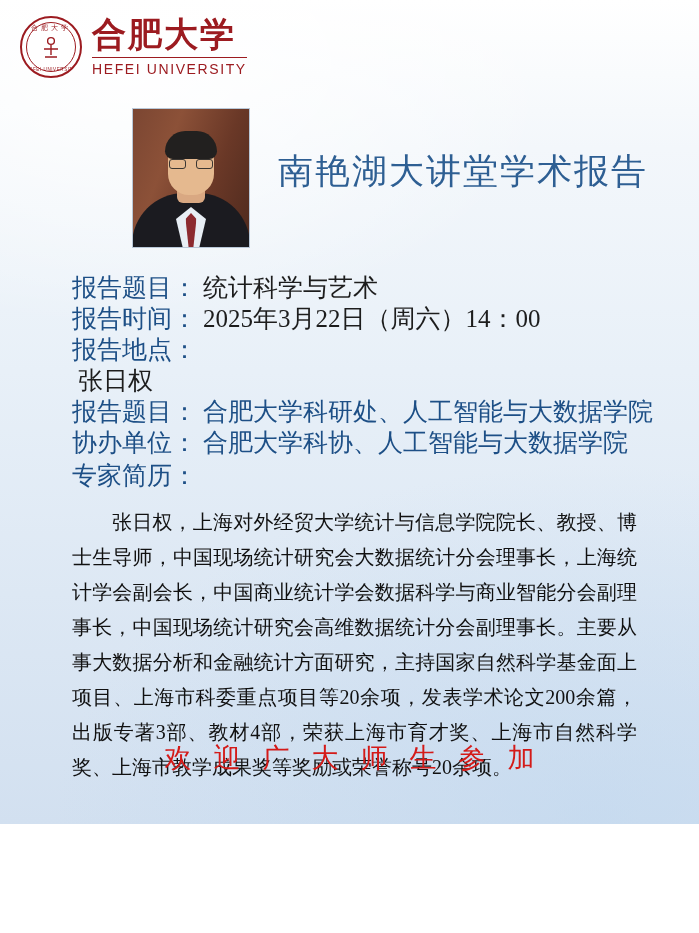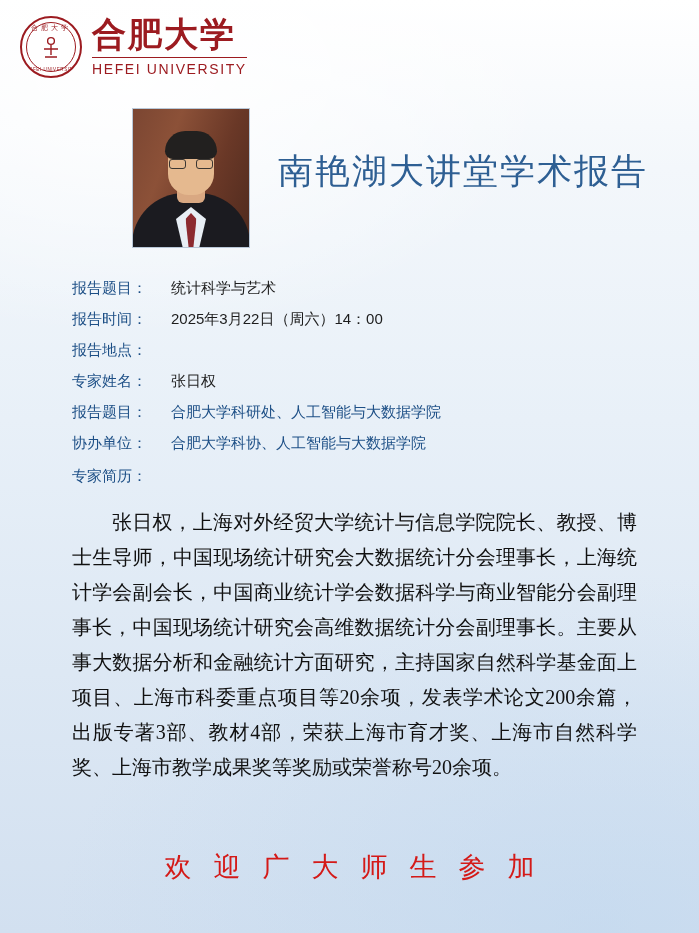--- a/index.html
+++ b/index.html
@@ -9,21 +9,21 @@
   body {
     width: 699px;
     height: 933px;
     overflow: hidden;
     font-family: "Liberation Serif", serif;
     background: #ffffff;
   }
   .poster {
     position: relative;
     width: 699px;
-    height: 933px;
+    height: 824px;
     box-sizing: border-box;
     background:
       linear-gradient(180deg, #ffffff 0%, #f3f7fb 18%, #e8f0f8 45%, #dde8f4 72%, #d2e0f0 100%);
     overflow: hidden;
   }
   
   .sheen {
     position: absolute;
     inset: 0;
     background:
@@ -213,34 +213,34 @@
     white-space: nowrap;
   }
 
   
   .info {
     position: absolute;
     left: 72px;
     right: 52px;
     top: 272px;
     color: #1d4f86;
-    font-size: 15px;
+    font-size: 25px;
     line-height: 31px;
-    font-family: Liberation Sans, sans-serif;
+    font-family: Liberation Serif, serif;
   }
   .info-row {
     display: flex;
     align-items: baseline;
     white-space: nowrap;
   }
   .info-label {
     flex: 0 0 auto;
   }
   .info-value {
-    margin-left: 24px;
+    margin-left: 6px;
     color: #1d1d1d;
   }
   .info-value.blue { color: #1d4f86; text-align: right; }
   .bio-label {
     margin-top: 2px;
     color: #1d4f86;
   }
 
   
   .bio {
@@ -316,21 +316,20 @@
       <span class="info-value">统计科学与艺术</span>
     </div>
     <div class="info-row">
       <span class="info-label">报告时间：</span>
       <span class="info-value">2025年3月22日（周六）14：00</span>
     </div>
     <div class="info-row">
       <span class="info-label">报告地点：</span>
     </div>
     <div class="info-row">
-      <span class="info-label">专家姓名：</span>
       <span class="info-value">张日权</span>
     </div>
     <div class="info-row">
       <span class="info-label">报告题目：</span>
       <span class="info-value blue">合肥大学科研处、人工智能与大数据学院</span>
     </div>
     <div class="info-row">
       <span class="info-label">协办单位：</span>
       <span class="info-value blue">合肥大学科协、人工智能与大数据学院</span>
     </div>

